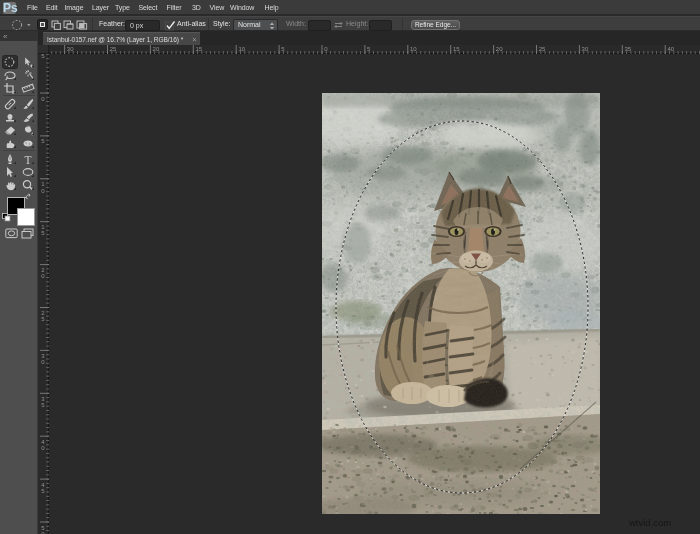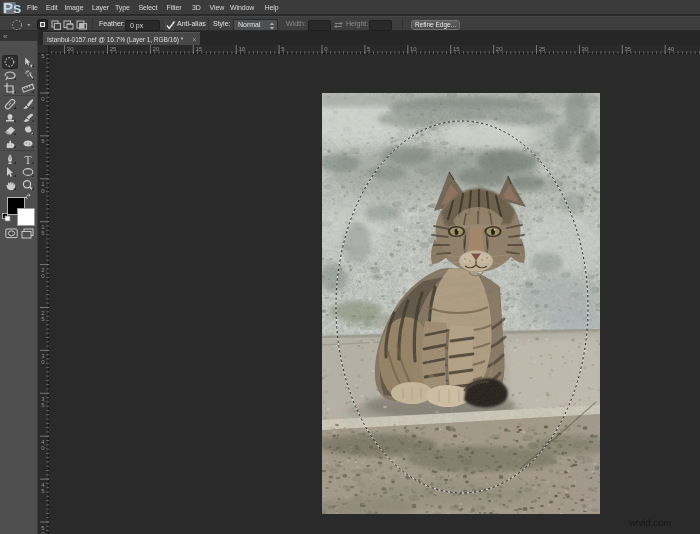--- a/index.html
+++ b/index.html
@@ -5,21 +5,21 @@
  font-family:"Liberation Sans",sans-serif;-webkit-font-smoothing:antialiased}
 .ab{position:absolute}
 .mi{position:absolute;top:3.5px;font-size:7px;color:#dadada;letter-spacing:-0.1px}
 .ol{position:absolute;top:3px;font-size:7px;color:#e2e2e2}
 .gr{color:#8b8b8b}
 .inp{position:absolute;background:#292929;border:1px solid #1f1f1f;border-radius:2px;height:11px}
 </style></head><body>
 
 <div class="ab" style="left:0;top:0;width:700px;height:15px;background:#3b3b3b;border-bottom:1px solid #2a2a2a">
  <div class="ab" style="left:3px;top:1.5px;width:13px;height:12px;background:#737373;border-radius:2px;
-   color:#b9d9ec;font-size:15px;font-weight:bold;text-align:center;line-height:12.5px">Ps</div>
+   color:#b9d9ec;font-size:12px;font-weight:bold;text-align:center;line-height:12.5px">Ps</div>
  <span class="mi" style="left:27px">File</span>
  <span class="mi" style="left:46px">Edit</span>
  <span class="mi" style="left:64.5px">Image</span>
  <span class="mi" style="left:92px">Layer</span>
  <span class="mi" style="left:115px">Type</span>
  <span class="mi" style="left:138.5px">Select</span>
  <span class="mi" style="left:166.5px">Filter</span>
  <span class="mi" style="left:192px">3D</span>
  <span class="mi" style="left:209.5px">View</span>
  <span class="mi" style="left:230px">Window</span>

